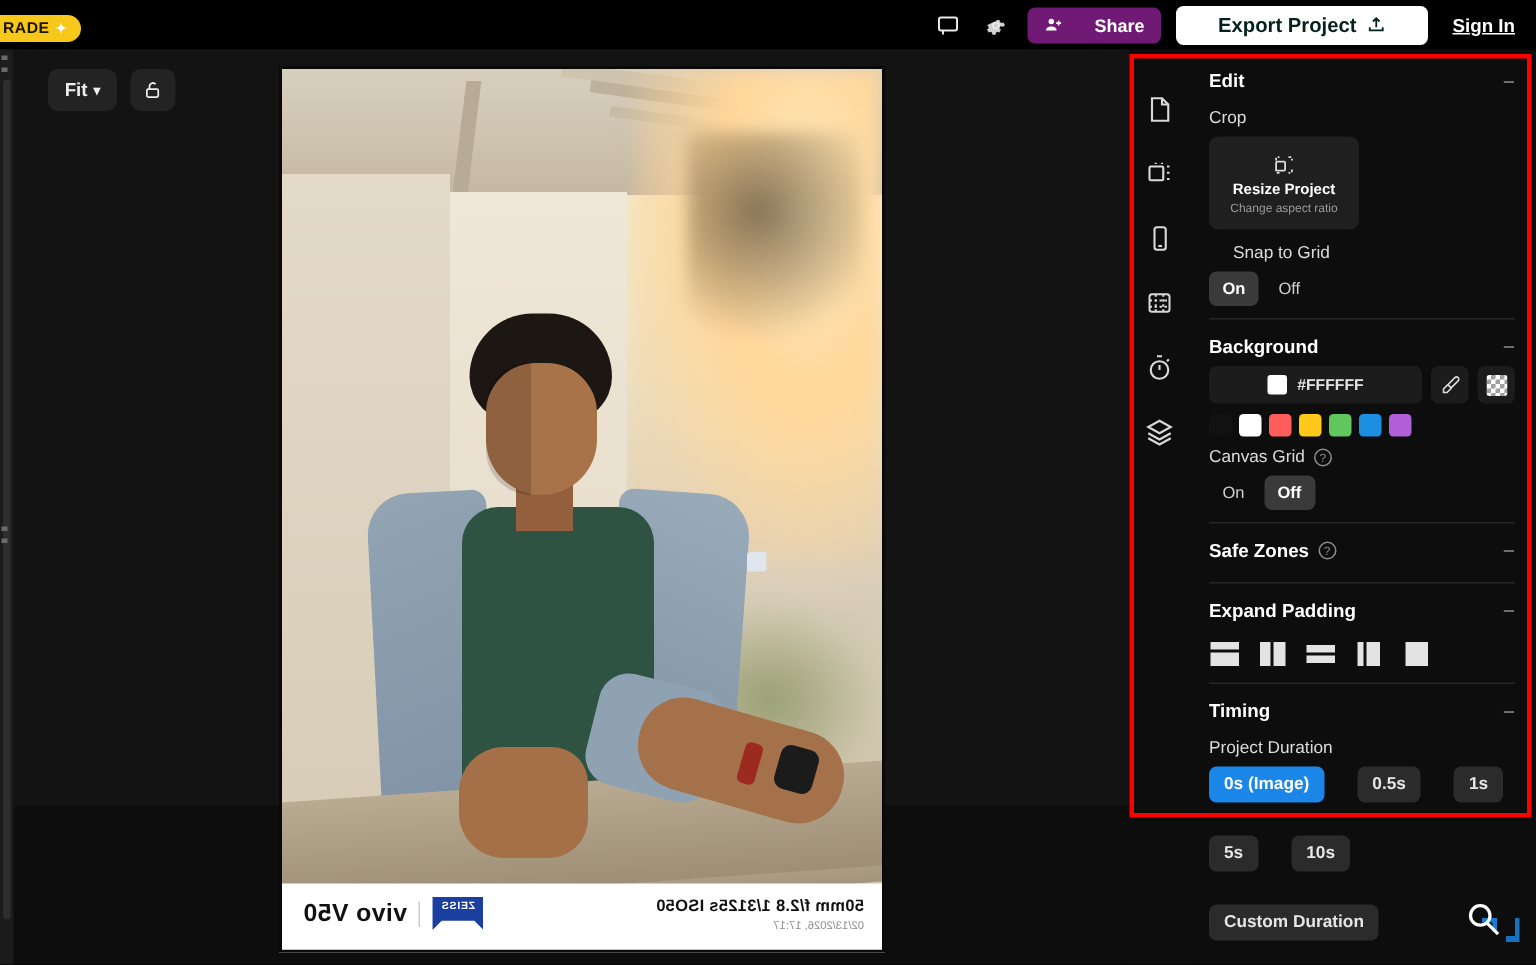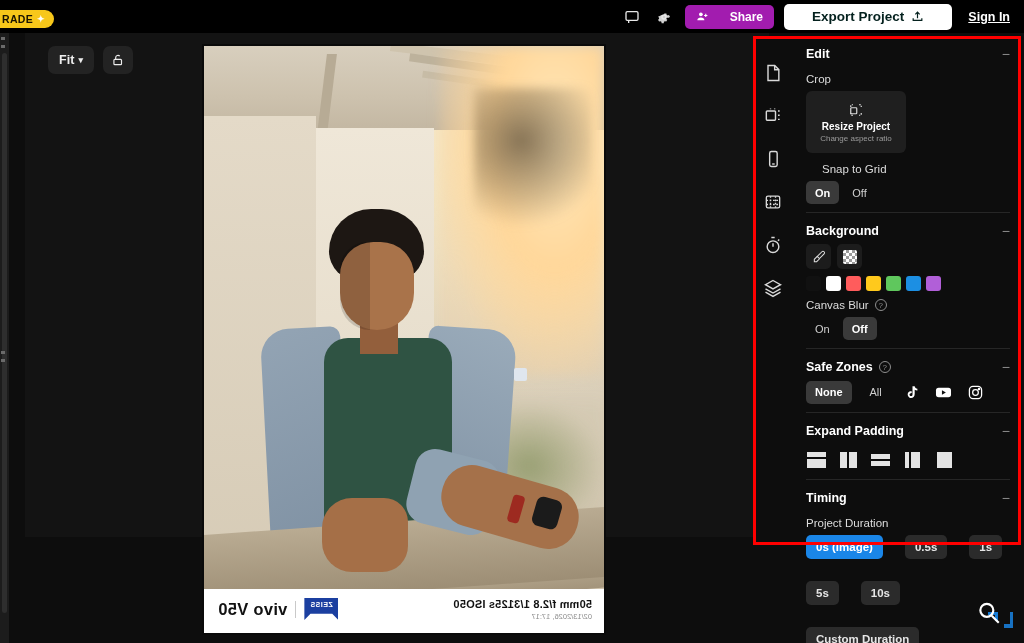--- a/index.html
+++ b/index.html
@@ -23,21 +23,21 @@
     padding: 3px 9px 3px 18px; border-radius: 11px;
     display: flex; align-items: center; gap: 4px;
   }
   .upgrade-badge .spark { font-size: 9px; color: #fff; }
   .topbar-right {
     position: absolute; right: 8px; top: 0; height: 33px;
     display: flex; align-items: center; gap: 10px;
   }
   .ticon { width: 22px; height: 22px; display: flex; align-items: center; justify-content: center; color: #e8e8e8; cursor: pointer; }
   .btn-share {
-    background: #a21caf; color: #fff; font-size: 12px; font-weight: bold;
+    background: #701a75; color: #fff; font-size: 12px; font-weight: bold;
     border-radius: 5px; height: 24px; padding: 0 11px;
     display: flex; align-items: center; gap: 21px; cursor: pointer;
   }
   .btn-export {
     background: #ffffff; color: #04211e; font-size: 13.5px; font-weight: bold;
     border-radius: 5px; height: 26px; padding: 0 28px;
     display: flex; align-items: center; gap: 7px; cursor: pointer;
   }
   .signin { color: #fff; font-size: 12.5px; font-weight: bold; padding: 0 6px; cursor: pointer; text-decoration: underline; }
 
@@ -47,21 +47,21 @@
     background: #1c1c1c;
   }
   .farleft .track {
     position: absolute; left: 2px; top: 20px; width: 5px; height: 560px;
     background: #2e2e2e; border-radius: 3px;
   }
   .farleft .tick { position: absolute; left: 1px; width: 4px; height: 3px; background: #6a6a6a; }
 
   
   .canvas-area {
-    position: absolute; left: 25px; top: 33px; width: 744px; height: 504px;
+    position: absolute; left: 9px; top: 33px; width: 744px; height: 504px;
     background: #131313;
   }
   .canvas-controls { position: absolute; left: 23px; top: 13px; display: flex; gap: 9px; }
   .ctl {
     background: #232323; border-radius: 7px; height: 28px;
     display: flex; align-items: center; justify-content: center;
     color: #eee; font-size: 12.5px; font-weight: bold; cursor: pointer;
   }
   .ctl.fit { width: 46px; gap: 4px; }
   .ctl.lock { width: 30px; }
@@ -402,79 +402,61 @@
         </div>
         <div class="divider"></div>
       </div>
 
       <div class="section">
         <div class="section-hd">
           <h3>Background</h3>
           <span class="collapse">−</span>
         </div>
         <div class="colorrow">
+          <div class="colorfield">
+            <span class="swatch-lg"></span>
+            <span class="hexval">#FFFFFF</span>
+          </div>
           <div class="sqbtn">
             <svg width="14" height="14" viewBox="0 0 24 24" fill="none" stroke="currentColor" stroke-width="1.8">
               <path d="M17 3a2.6 2.6 0 013.7 3.7l-8 8-3.7-3.7 8-8z"></path>
                 <path d="M9 11l-5 5v4h4l5-5"></path>
             </svg>
           </div>
           <div class="sqbtn">
             <span class="checker"></span>
           </div>
         </div>
         <div class="swatches">
           <span class="sw" style="background:#111111"></span>
           <span class="sw" style="background:#FFFFFF"></span>
           <span class="sw" style="background:#FF5C5C"></span>
           <span class="sw" style="background:#FFC91C"></span>
           <span class="sw" style="background:#5FC75D"></span>
           <span class="sw" style="background:#1C8FE3"></span>
           <span class="sw" style="background:#B15FD8"></span>
         </div>
         <div class="sub-label row">
-          <span>Canvas Blur</span>
+          <span>Canvas Grid</span>
           <span class="qmark">?</span>
         </div>
         <div class="segbtns">
           <div class="seg">On</div>
           <div class="seg active">Off</div>
         </div>
         <div class="divider"></div>
       </div>
 
       <div class="section">
         <div class="section-hd">
           <div style="display:flex;align-items:center;gap:6px;">
             <h3>Safe Zones</h3>
             <span class="qmark">?</span>
           </div>
           <span class="collapse">−</span>
-        </div>
-        <div class="segbtns" style="align-items:center;gap:8px;">
-          <div class="seg active">None</div>
-          <div class="seg">All</div>
-          <div class="social">
-            <svg width="17" height="17" viewBox="0 0 24 24" fill="currentColor">
-              <path d="M16.5 3c.4 2.1 1.7 3.4 3.8 3.6v2.6c-1.3.1-2.5-.3-3.8-1v5.9c0 4.6-4.3 6.9-7.7 4.8-2.3-1.4-2.9-4.6-1.4-6.8 1.1-1.6 3-2.3 4.9-1.9v2.8c-.4-.1-.8-.2-1.2-.1-1.2.1-2 1.1-1.9 2.3.1 1.1 1.1 1.9 2.2 1.8 1.2-.1 2-1 2-2.3V3h3.1z"></path>
-            </svg>
-          </div>
-          <div class="social">
-            <svg width="19" height="19" viewBox="0 0 24 24" fill="currentColor">
-              <rect x="2.5" y="6" width="19" height="12" rx="3.4"></rect>
-              <path d="M10 9.3l5 2.7-5 2.7z" fill="#111"></path>
-            </svg>
-          </div>
-          <div class="social">
-            <svg width="17" height="17" viewBox="0 0 24 24" fill="none" stroke="currentColor" stroke-width="1.8">
-              <rect x="3.4" y="3.4" width="17.2" height="17.2" rx="5"></rect>
-              <circle cx="12" cy="12" r="4"></circle>
-                <circle cx="17" cy="7" r=".9" fill="currentColor"></circle>
-            </svg>
-          </div>
         </div>
         <div class="divider"></div>
       </div>
 
       <div class="section">
         <div class="section-hd">
           <h3>Expand Padding</h3>
           <span class="collapse">−</span>
         </div>
         <div class="padrow">

